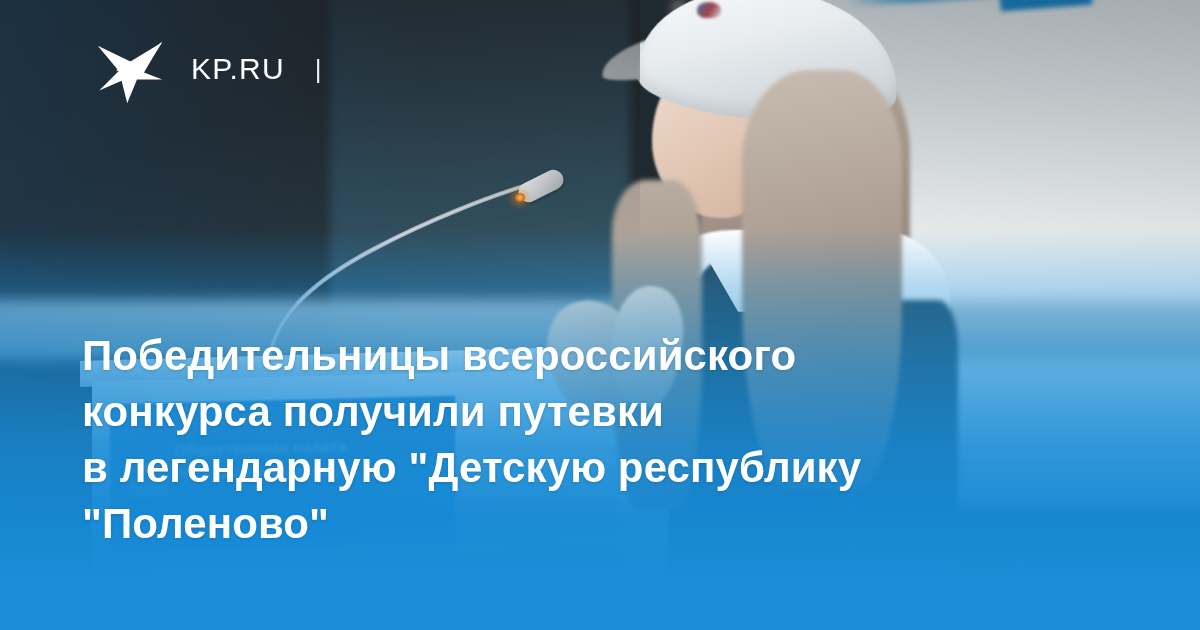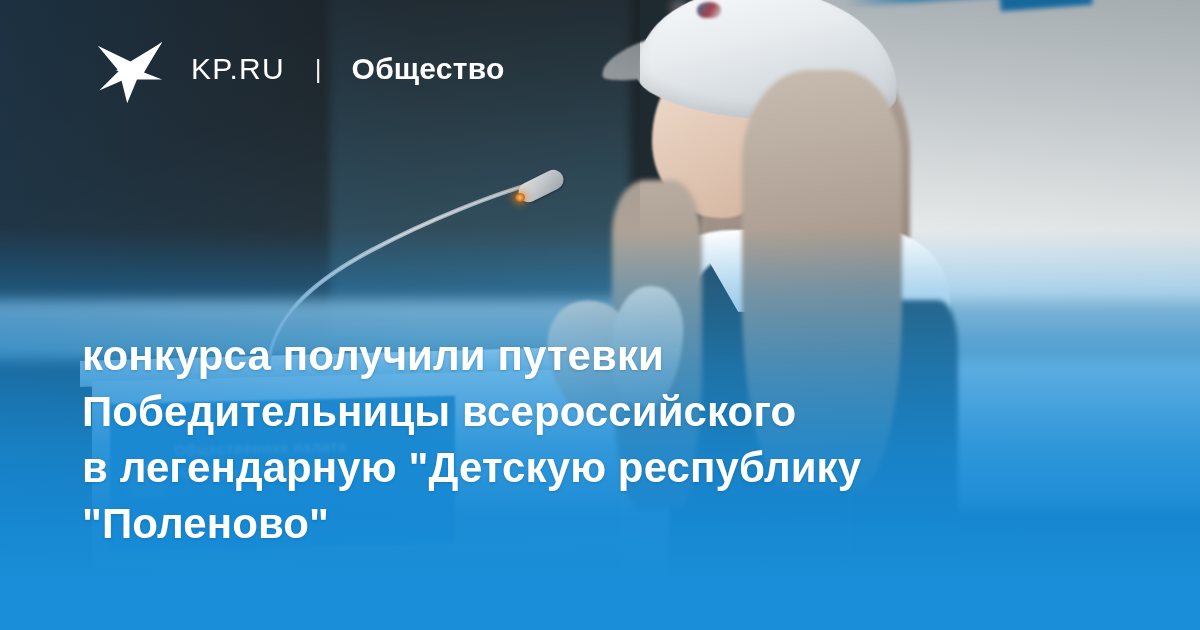--- a/index.html
+++ b/index.html
@@ -325,24 +325,23 @@
   <div class="blue-wash"></div>
 
   <div class="header">
     <svg class="logo-bird" viewBox="0 0 100 100" aria-hidden="true">
       <path fill="#ffffff" d="M4 14 L58 40 L96 8 L70 52 L96 62 L60 62 L46 96 L38 64 L6 78 L34 50 Z"></path>
       <path fill="#ffffff" d="M30 49 L96 9 L63 60 Z"></path>
     </svg>
     <div class="brand-row">
       <span class="brand-name">KP.RU</span>
       <span class="brand-sep">|</span>
-      <span class="brand-rubric">Общество</span>
     </div>
   </div>
 
   <div class="headline">
+    <span>Победительницы всероссийского</span>
     <span>конкурса получили путевки</span>
-    <span>Победительницы всероссийского</span>
     <span>в легендарную "Детскую республику</span>
     <span>"Поленово"</span>
   </div>
 
 </div>
 
 </body></html>

